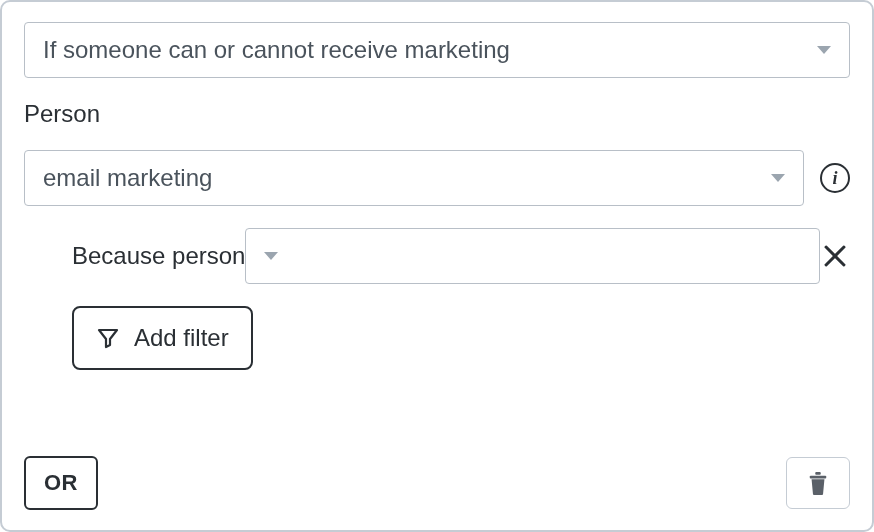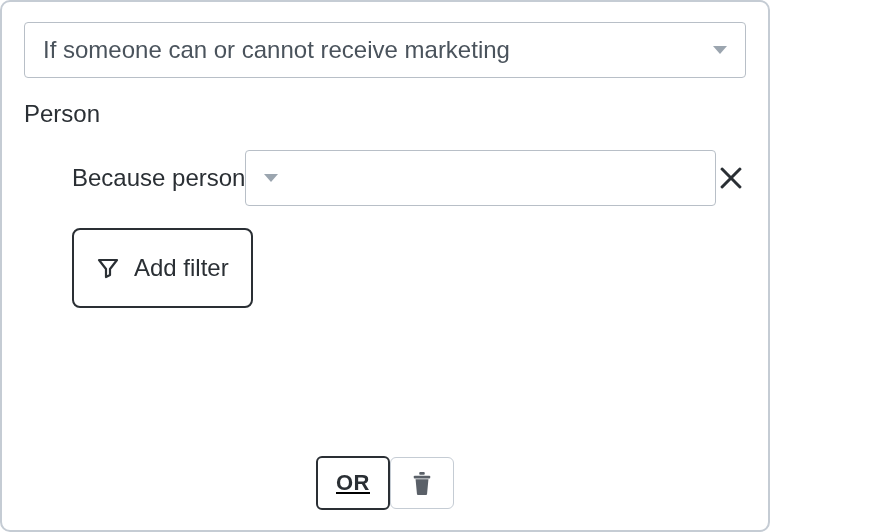--- a/index.html
+++ b/index.html
@@ -6,21 +6,21 @@
       box-sizing: border-box;
       margin: 0;
       padding: 0;
     }
     body {
       font-family: -apple-system, BlinkMacSystemFont, "Segoe UI", Helvetica, Arial, sans-serif;
       background: #fff;
       padding: 0;
     }
     .container {
-      width: 770px;
+      width: 874px;
       height: 532px;
       border: 2px solid #c5ccd4;
       border-radius: 10px;
       padding: 20px 22px;
       display: flex;
       flex-direction: column;
       gap: 22px;
     }
     .select-box {
       border: 1px solid #b8bfc7;
@@ -113,37 +113,36 @@
     .indent-small {
       padding-left: 48px;
     }
     .add-filter-btn {
       border: 2px solid #2a2f34;
       border-radius: 8px;
       background: #fff;
       display: inline-flex;
       align-items: center;
       gap: 14px;
-      padding: 24px 22px;
+      padding: 16px 22px;
       cursor: pointer;
       font-size: 24px;
       color: #2a2f34;
       font-weight: 500;
     }
     .filter-icon svg {
       width: 24px;
       height: 24px;
       display: block;
     }
     .bottom-row {
       display: flex;
       align-items: center;
-      justify-content: center;
+      justify-content: space-between;
       margin-top: auto;
-      text-decoration: underline;
     }
     .or-btn {
       border: 2px solid #2a2f34;
       border-radius: 6px;
       background: #fff;
       padding: 12px 18px;
       cursor: pointer;
       font-size: 22px;
       font-weight: 700;
       color: #2a2f34;
@@ -172,20 +171,27 @@
 
   <div class="select-box">
     <span class="select-box-text">If someone can or cannot receive marketing</span>
     <span class="chevron-down"></span>
   </div>
 
   <div class="row">
     <span class="label">Person</span>
   </div>
 
+  <div class="row">
+    <div class="select-box flex-1">
+      <span class="select-box-text">email marketing</span>
+      <span class="chevron-down"></span>
+    </div>
+    <div class="info-icon">i</div>
+  </div>
 
   <div class="indent-row">
     <span class="label">Because person</span>
     <div class="select-box flex-1">
       <span class="chevron-down"></span>
     </div>
     <div class="close-icon"></div>
   </div>
 
   <div class="indent-small">

